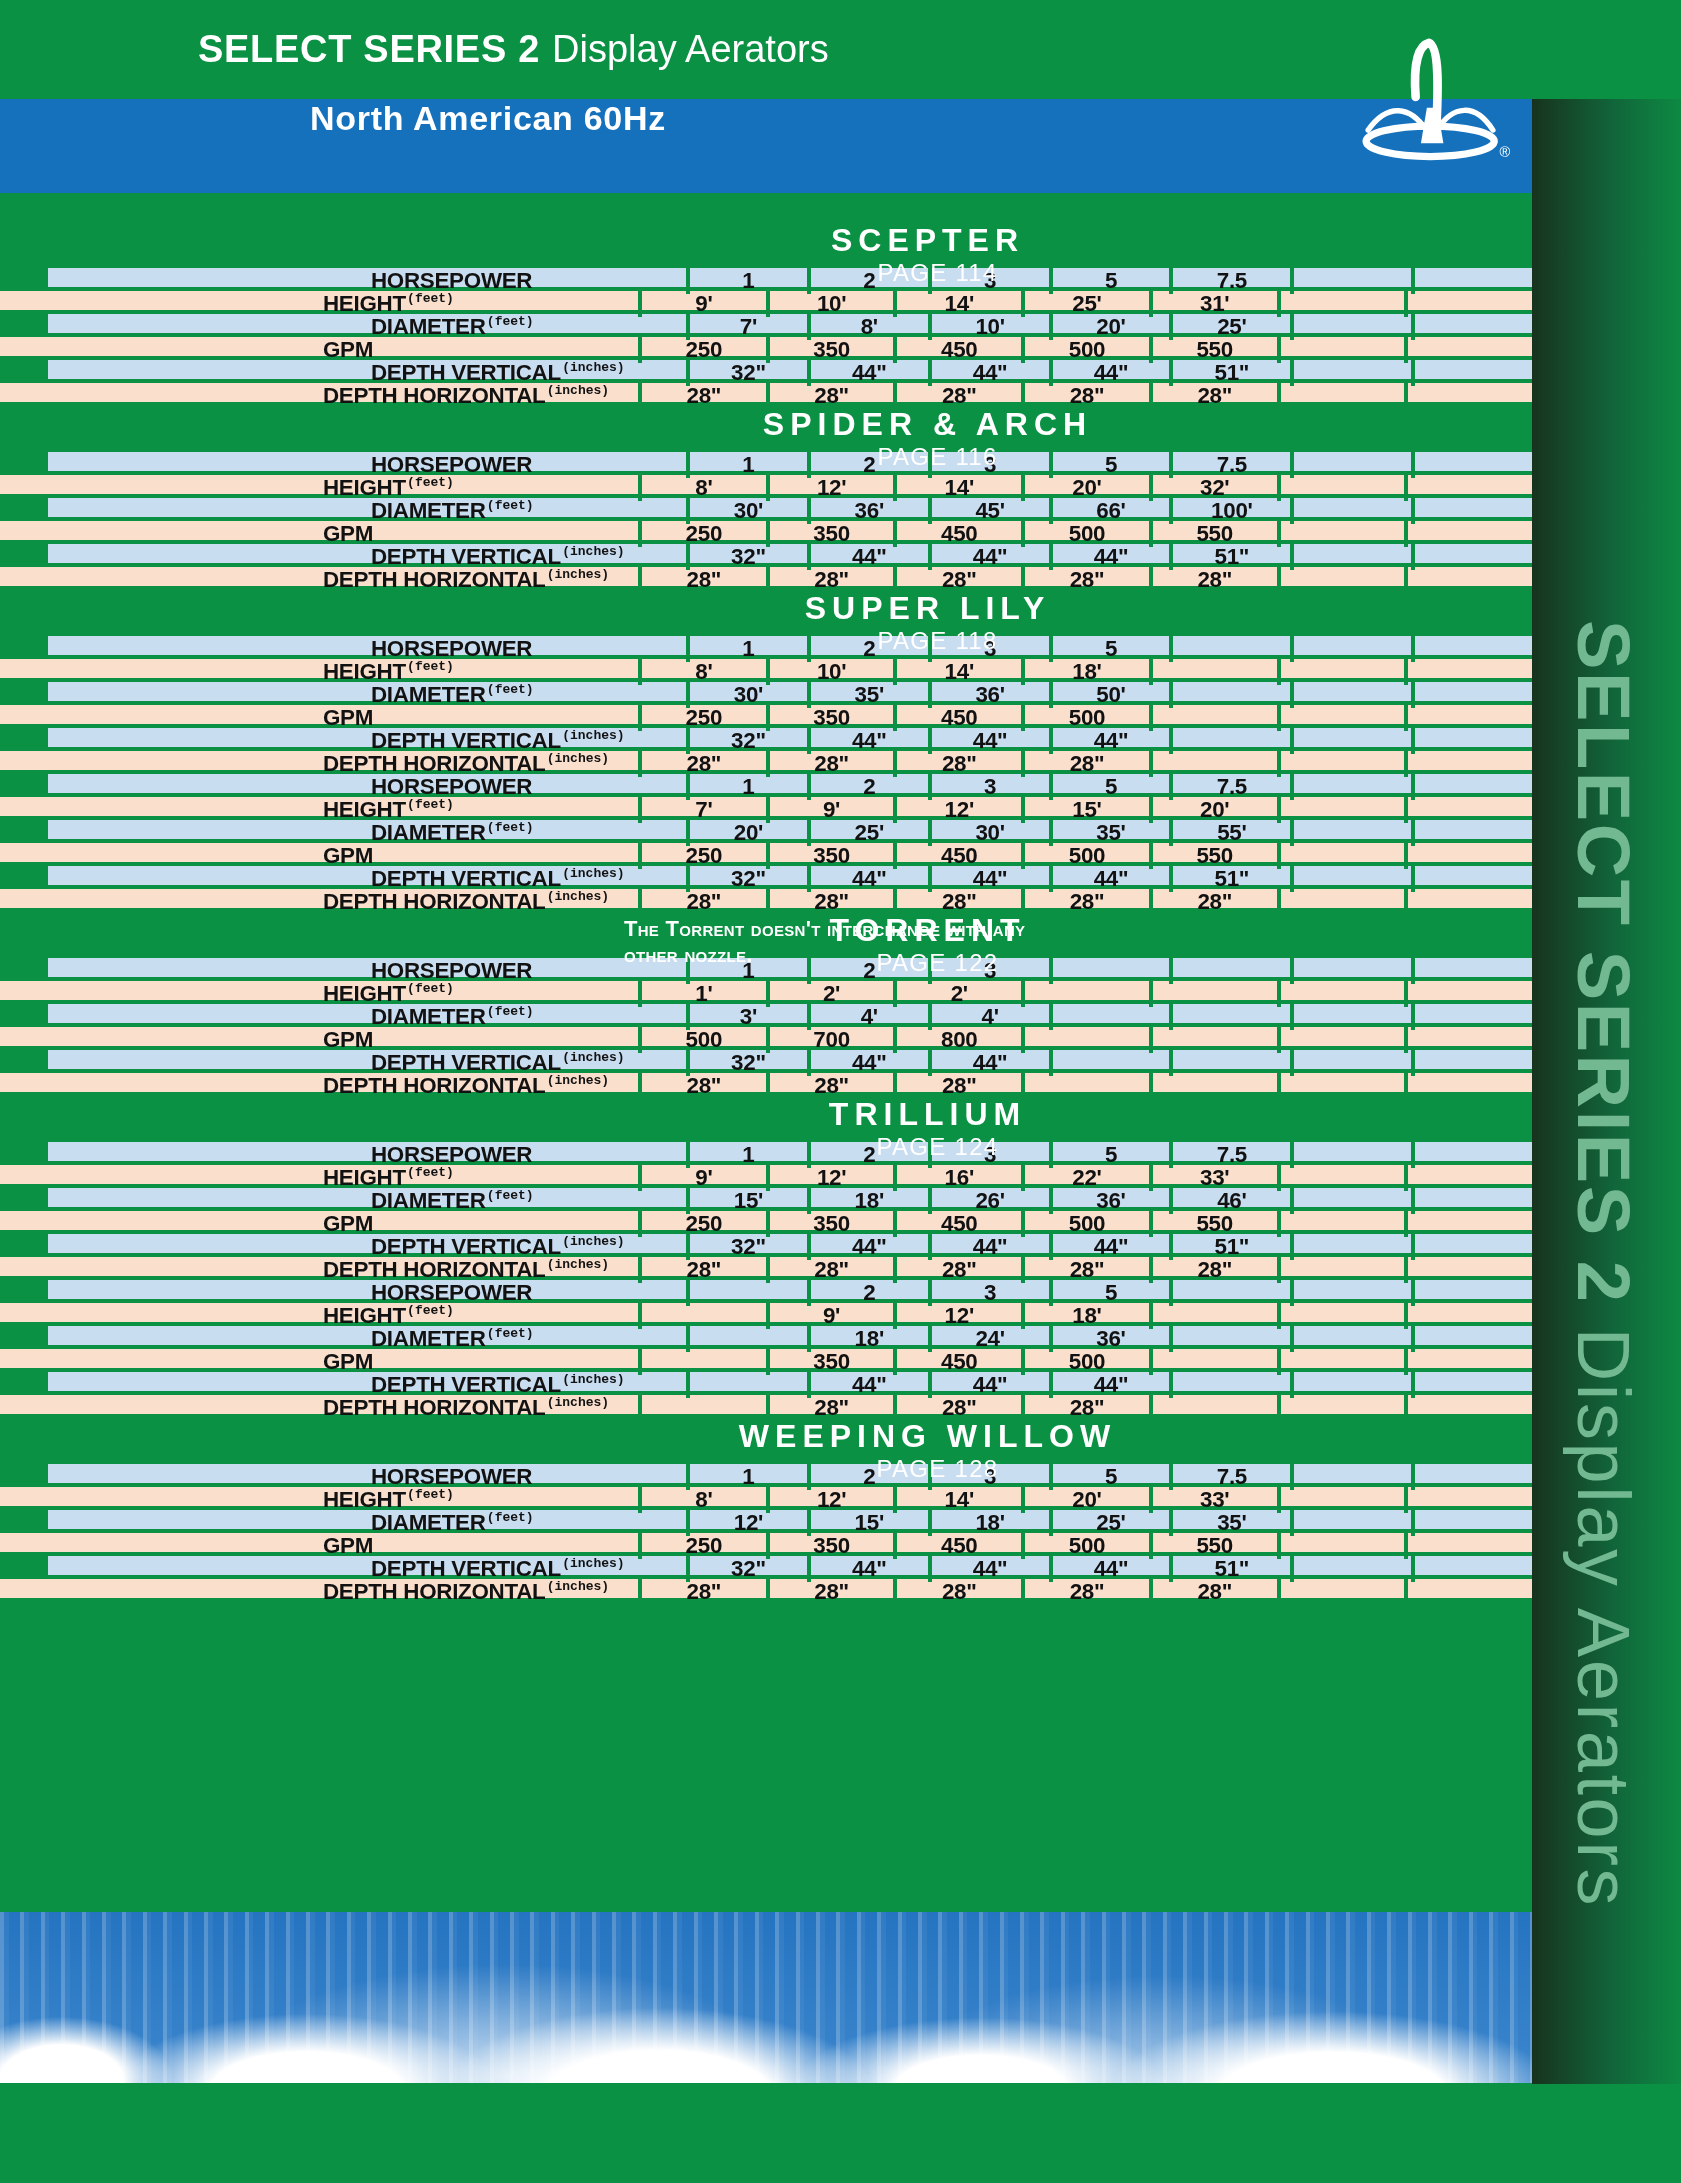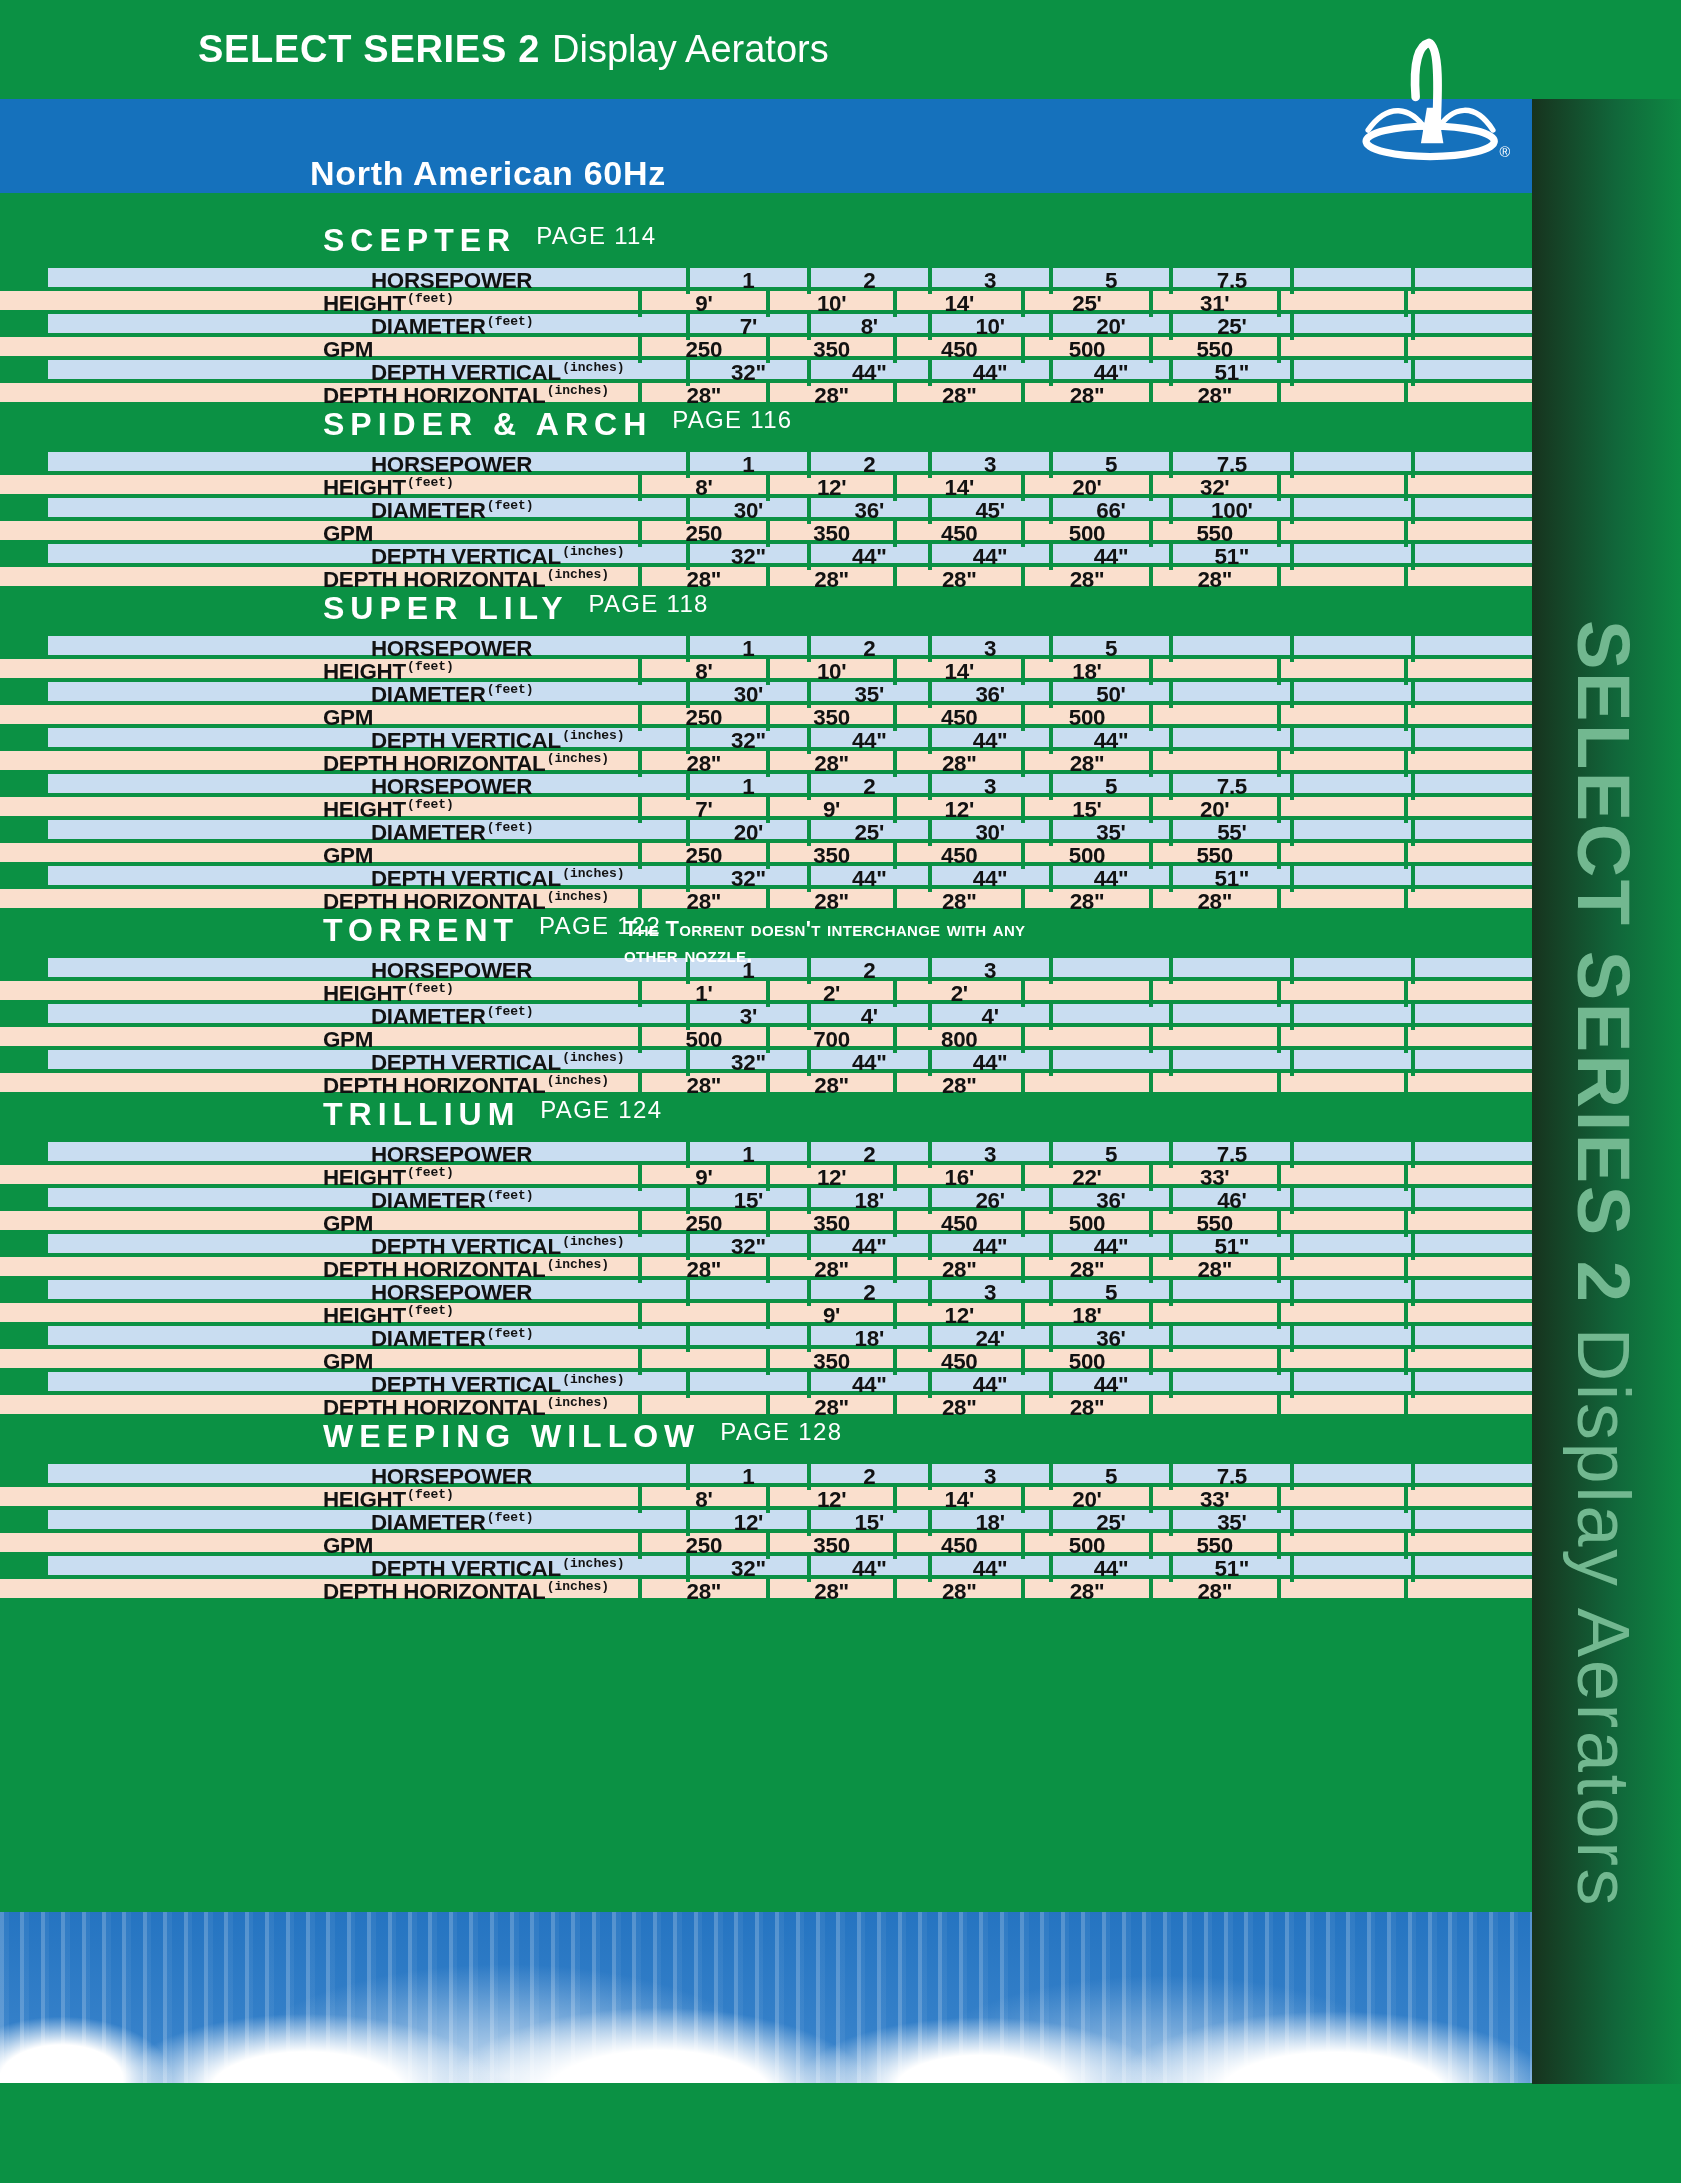--- a/index.html
+++ b/index.html
@@ -29,21 +29,21 @@
     background:var(--green);
     display:flex;align-items:center;
     padding-left:198px;color:#fff;
   }
   .top-banner .bold{font-size:38px;font-weight:bold;letter-spacing:0.7px;}
   .top-banner .reg{font-size:38px;font-weight:normal;margin-left:12px;}
 
   .blue-band{
     position:absolute;left:0;top:99px;width:1532px;height:94px;
     background:var(--blue);
-    display:flex;align-items:flex-end;padding-left:310px;color:#fff;
+    display:flex;align-items:flex-start;padding-left:310px;color:#fff;
   }
   .blue-band .region{font-size:34px;font-weight:bold;letter-spacing:0.7px;}
 
   
   .logo{
     position:absolute;left:1339px;top:32px;width:185px;height:142px;z-index:5;
   }
 
   
   .sidebar{
@@ -58,21 +58,21 @@
     white-space:nowrap;
   }
   .sidebar-title .bold{font-weight:bold;}
   .sidebar-title .reg{font-weight:normal;}
 
   
   #sections{position:absolute;left:0;top:222px;width:1532px;}
   .section{width:1532px;}
   .section-header{
     position:relative;height:46px;background:var(--green);color:#fff;
-    display:flex;padding-left:323px;
+    display:flex;align-items:center;padding-left:323px;flex-direction:column;
   }
   .sec-title{font-size:32px;font-weight:bold;letter-spacing:6px;white-space:nowrap;}
   .sec-page{font-size:24px;font-weight:normal;letter-spacing:1.3px;margin-left:20px;white-space:nowrap;}
   .sec-note{
     position:absolute;left:624px;top:4px;width:422px;
     font-size:22px;font-weight:bold;line-height:1.2;
     font-variant:small-caps;letter-spacing:0.3px;
   }
   .row{
     display:grid;grid-template-columns:638px repeat(7,1fr);

